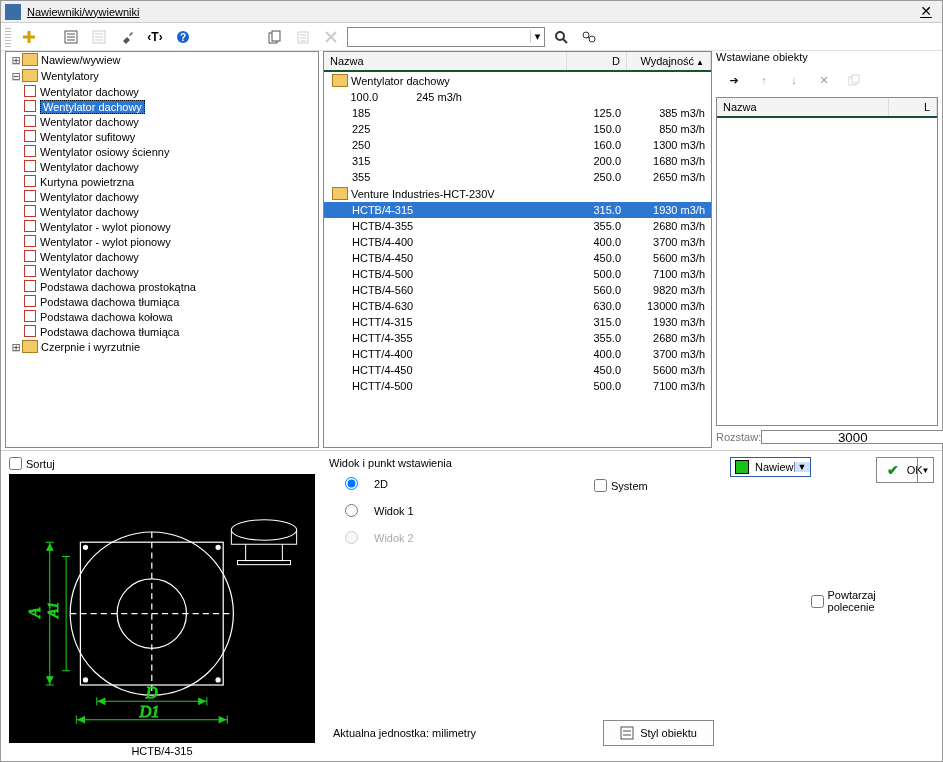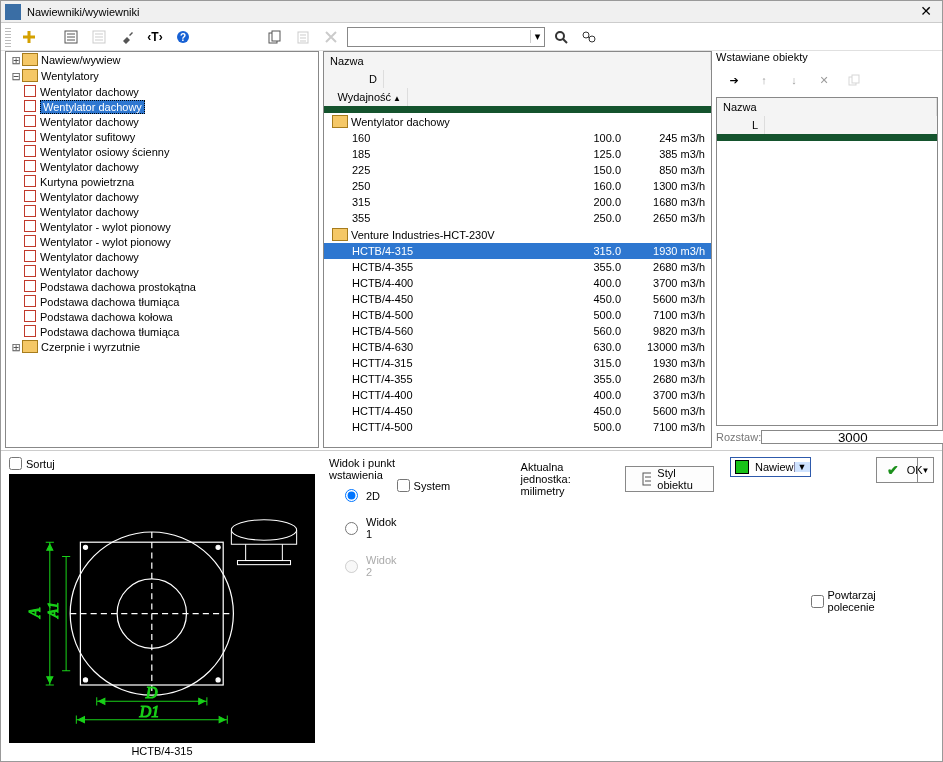--- a/index.html
+++ b/index.html
@@ -19,20 +19,21 @@
     flex-direction: column;
     background: #fff;
   }
   .titlebar {
     height: 22px;
     background: #f0f0f0;
     border-bottom: 1px solid #ccc;
     display: flex;
     align-items: center;
     padding: 0 4px;
+    text-decoration: underline;
   }
   .titlebar .appicon {
     width: 16px; height: 16px;
     background: #3a6ea5;
     margin-right: 6px;
   }
   .titlebar .title { flex: 1; }
   .titlebar .close {
     width: 24px; height: 18px;
     text-align: center;
@@ -98,23 +99,22 @@
     border: 1px solid #888;
     margin: 0 2px 2px 2px;
     display: flex;
     flex-direction: column;
     position: relative;
     background:#fff;
   }
   .list-head {
     display:flex;
     background:#f4f4f4;
-    border-bottom:7px solid #14532d;
+    border-bottom:2px solid #14532d;
     font-weight:normal;
-    flex-direction:column;
   }
   .list-head .c { padding:3px 6px; border-right:1px solid #ddd; }
   .c-name { flex:1; }
   .c-d { width:60px; text-align:right; }
   .c-w { width:84px; text-align:right; position:relative; }
   .sort-ind { font-size:8px; margin-left:2px; }
   .list-body { flex:1; overflow-y:scroll; overflow-x:scroll; }
   .row { display:flex; padding:1px 0; }
   .row .c { padding:1px 6px; }
   .row .c-name { flex:1; }
@@ -154,25 +154,25 @@
     display:flex;
     flex-direction:column;
   }
   .sortrow { display:flex; align-items:center; gap:4px; margin-bottom:4px; }
   .preview { flex:1; background:#000; position:relative; }
   .preview-caption { text-align:center; padding-top:2px; }
   .mid-col {
     flex:1;
     padding: 6px 8px;
     display:flex;
-    flex-direction:row;
+    flex-direction:column;
   }
   .fieldset-title { margin-bottom:8px; }
   .radios { margin-left:16px; display:flex; flex-direction:column; gap:14px; }
-  .radio-row { display:flex; align-items:center; gap:8px; }
+  .radio-row { display:flex; align-items:center; gap:16px; }
   .radio-row.disabled { color:#aaa; }
   .mid-right {
     width: 220px;
     padding: 6px 8px;
     display:flex;
     flex-direction:row;
   }
   .combo {
     height:20px; border:1px solid #2e5aac; display:flex; align-items:center;
     background:#fff;
@@ -322,21 +322,20 @@
           <div class="c c-d">D</div>
           <div class="c c-w"><span>Wydajność</span><span class="sort-ind">▲</span></div>
         </div>
         <div class="list-body" id="list-body">
             <div class="row grp">
               <div class="c c-name">Wentylator dachowy</div>
               <div class="c c-d"></div>
               <div class="c c-w"></div>
             </div>
             <div class="row child">
-              <div class="c c-name">160</div>
               <div class="c c-d">100.0</div>
               <div class="c c-w">245 m3/h</div>
             </div>
             <div class="row child">
               <div class="c c-name">185</div>
               <div class="c c-d">125.0</div>
               <div class="c c-w">385 m3/h</div>
             </div>
             <div class="row child">
               <div class="c c-name">225</div>

